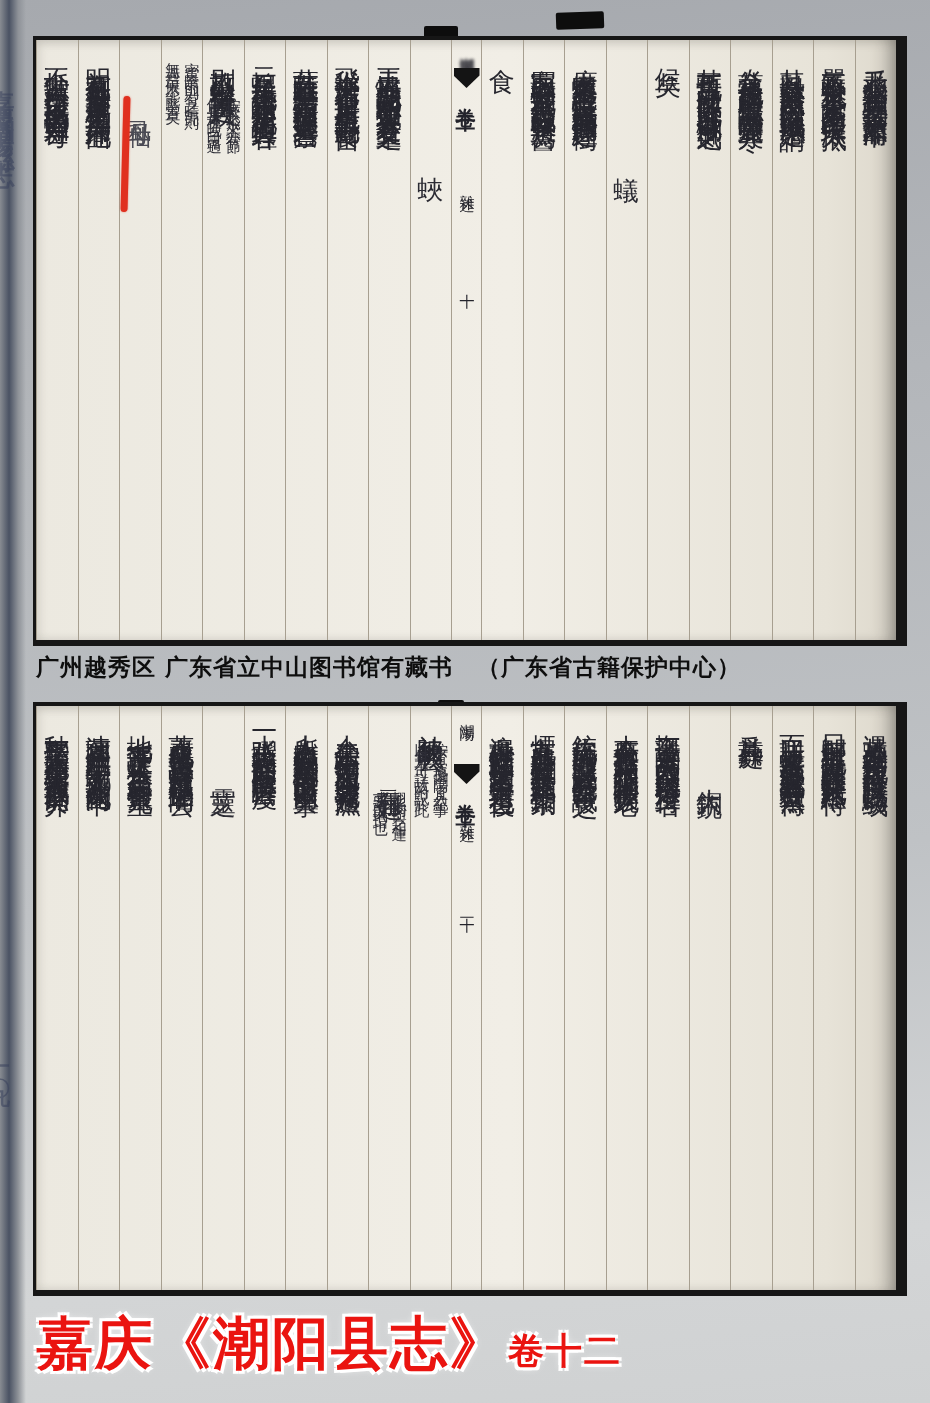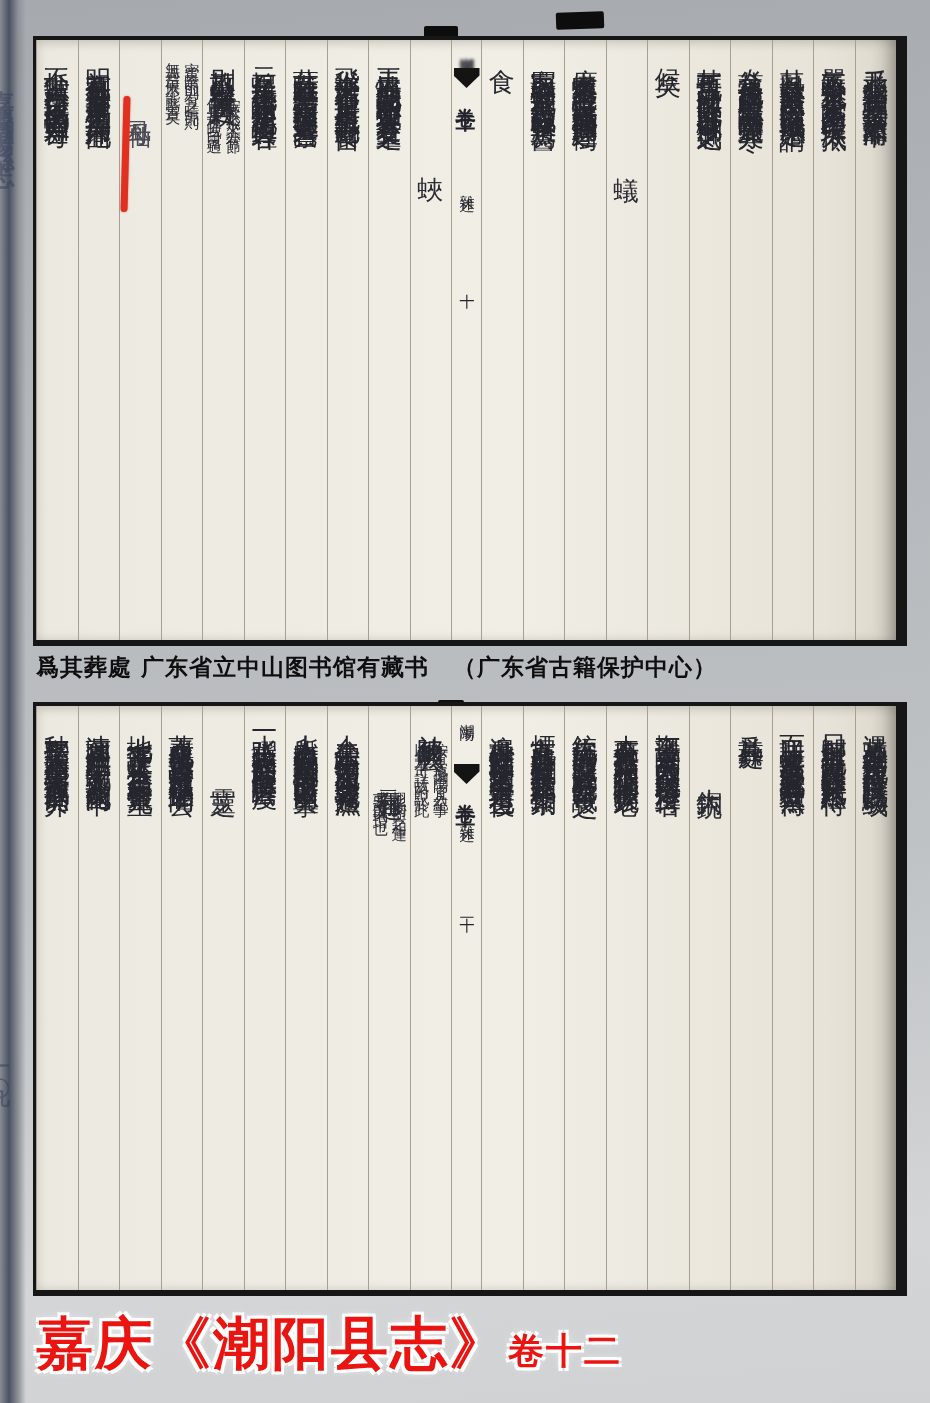--- a/index.html
+++ b/index.html
@@ -152,21 +152,21 @@
     <div class="col">
         <span class="txt">明初有虱母仙者精於青烏之術至潮爲人擇地面</span>
       </div>
     <div class="col">
         <span class="txt">不扦穴聽人自得之矢口成讖後吉凶皆如券每</span>
       </div>
 
     <div class="red-mark"></div>
   </div>
 
-  <div class="caption">爲其葬處 广东省立中山图书馆有藏书　（广东省古籍保护中心）</div>
+  <div class="caption">广州越秀区 广东省立中山图书馆有藏书　（广东省古籍保护中心）</div>
 
   <div class="page lower">
     <div class="col">
         <span class="txt">遇其蹲坐處則多吉地故人往往陰識之以爲驗或</span>
       </div>
     <div class="col">
         <span class="txt">日卽何野雲也從陳友諒而敗佯狂來此然終不得</span>
       </div>
     <div class="col">
         <span class="txt">而詳居止無定多在鳳港盧家其鄉外有壘纍然傳</span>

